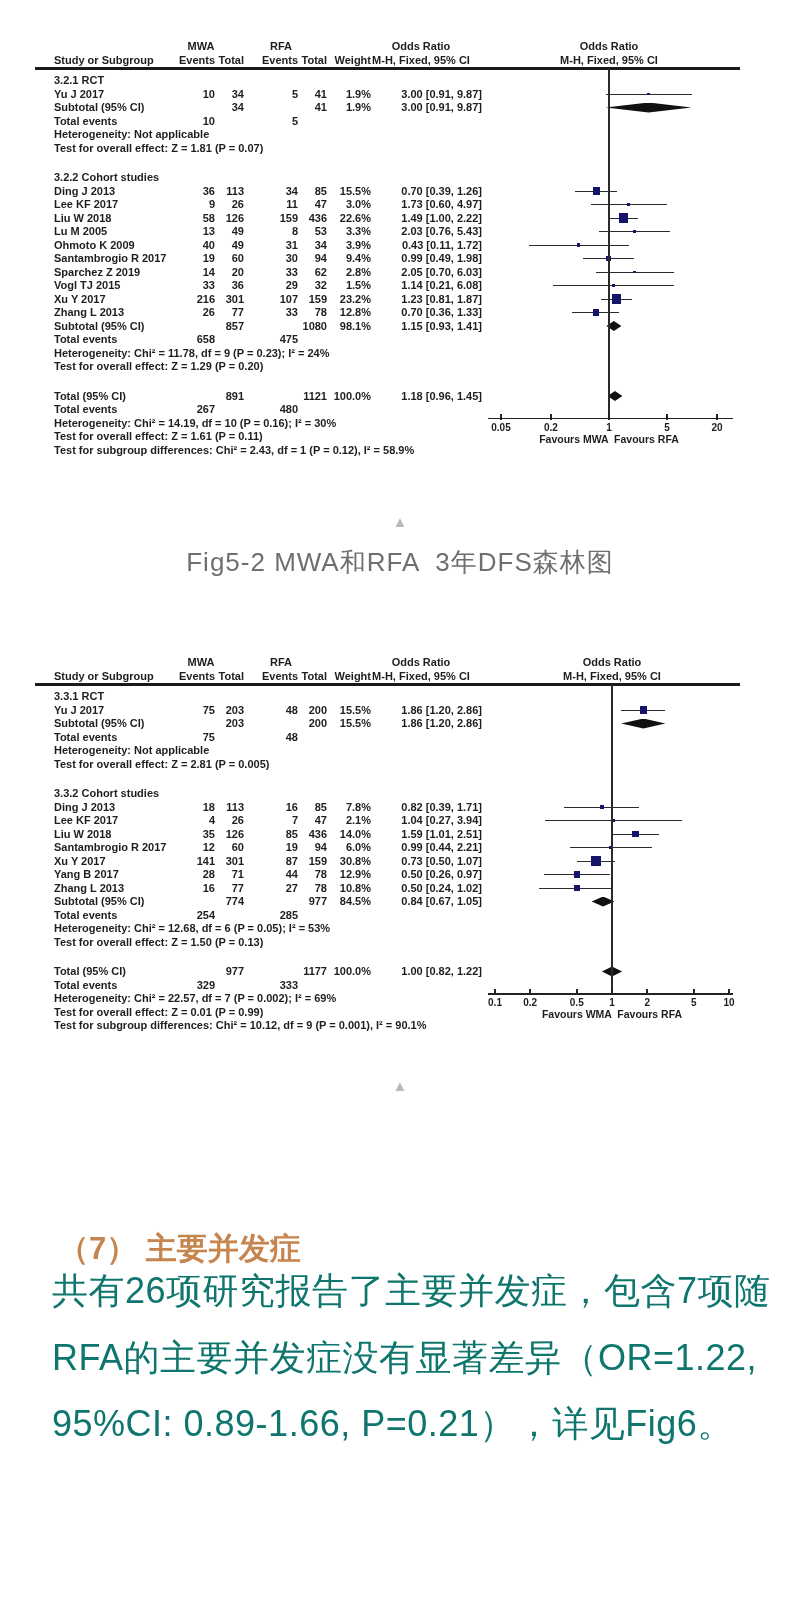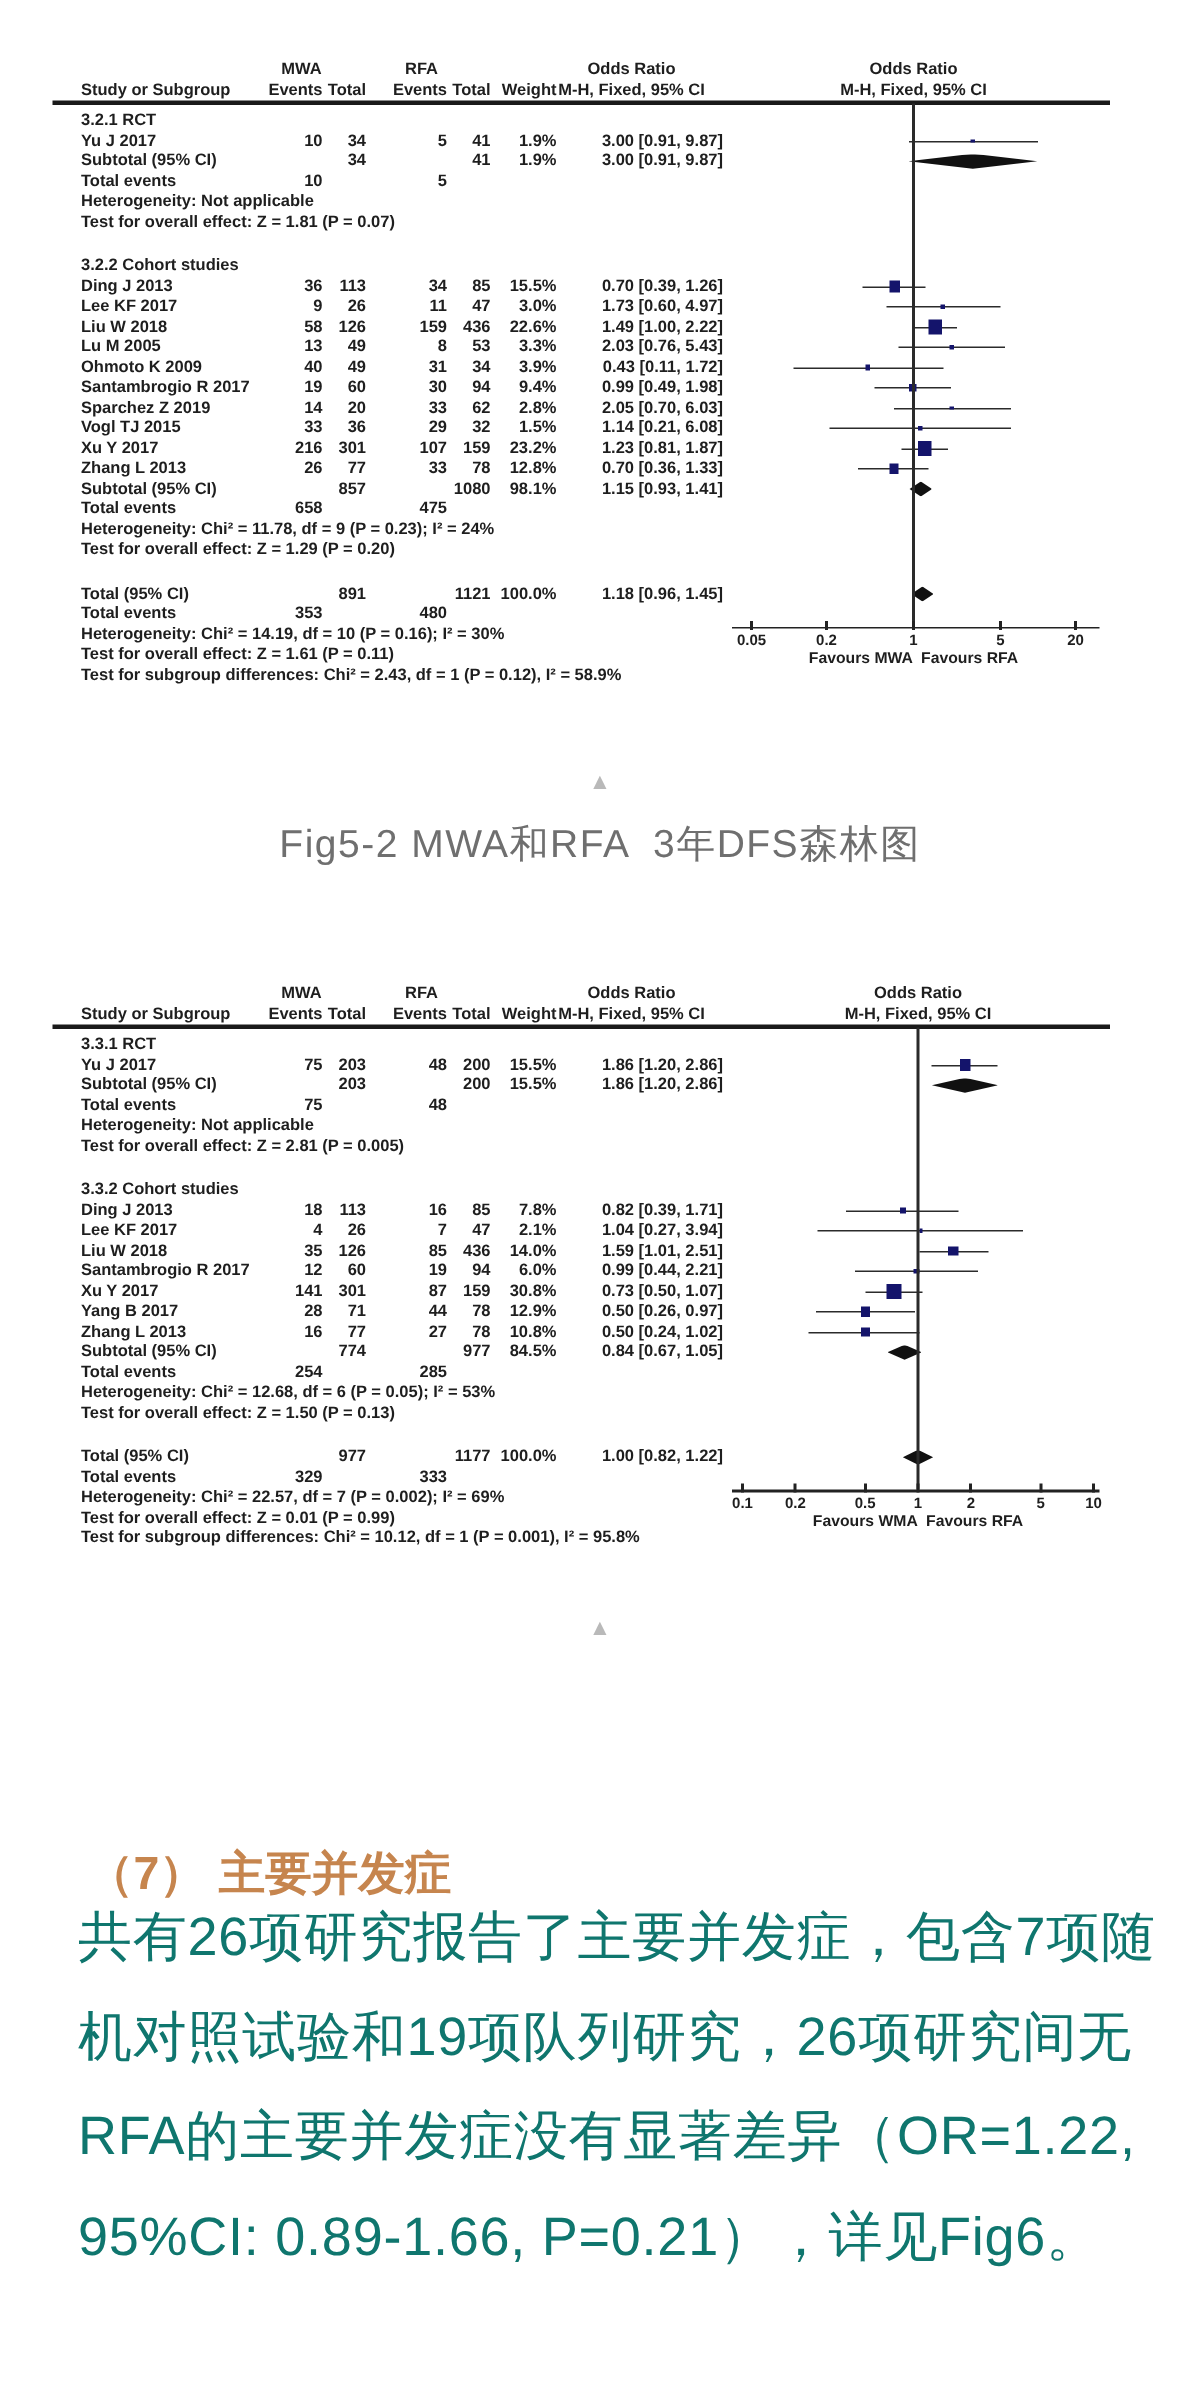--- a/index.html
+++ b/index.html
@@ -156,21 +156,21 @@
       <div class="fr" style="top: 297px; right: 472px; text-align: right;">475</div>
       <div class="fr" style="left: 19px; top: 310.5px;">Heterogeneity: Chi² = 11.78, df = 9 (P = 0.23); I² = 24%</div>
       <div class="fr" style="left: 19px; top: 324px;">Test for overall effect: Z = 1.29 (P = 0.20)</div>
       <div class="fr" style="left: 19px; top: 353.5px;">Total (95% CI)</div>
       <div class="fr" style="top: 353.5px; right: 526px; text-align: right;">891</div>
       <div class="fr" style="top: 353.5px; right: 443px; text-align: right;">1121</div>
       <div class="fr" style="top: 353.5px; right: 399px; text-align: right;">100.0%</div>
       <div class="fr" style="top: 353.5px; right: 288px; text-align: right;">1.18 [0.96, 1.45]</div>
       <div class="fr" style="left: 572.529px; top: 355px; width: 14.865px; height: 10px; background: rgb(17, 17, 17); clip-path: polygon(0px 50%, 50% 0px, 100% 50%, 50% 100%);"></div>
       <div class="fr" style="left: 19px; top: 367px;">Total events</div>
-      <div class="fr" style="top: 367px; right: 555px; text-align: right;">353</div>
+      <div class="fr" style="top: 367px; right: 555px; text-align: right;">267</div>
       <div class="fr" style="top: 367px; right: 472px; text-align: right;">480</div>
       <div class="fr" style="left: 19px; top: 380.5px;">Heterogeneity: Chi² = 14.19, df = 10 (P = 0.16); I² = 30%</div>
       <div class="fr" style="left: 19px; top: 394px;">Test for overall effect: Z = 1.61 (P = 0.11)</div>
       <div class="fr" style="left: 19px; top: 407.5px;">Test for subgroup differences: Chi² = 2.43, df = 1 (P = 0.12), I² = 58.9%</div>
       <div class="fr" style="left: 573.25px; top: 33px; width: 1.5px; height: 348.5px; background: rgb(42, 42, 42);"></div>
       <div class="fr" style="left: 453px; top: 381.5px; width: 245px; height: 1.5px; background: rgb(34, 34, 34);"></div>
       <div class="fr" style="left: 465.265px; top: 377.5px; width: 1.5px; height: 6px; background: rgb(34, 34, 34);"></div>
       <div class="fr" style="left: 466.015px; top: 384.5px; font-size: 10px; transform: translateX(-50%);">0.05</div>
       <div class="fr" style="left: 515.235px; top: 377.5px; width: 1.5px; height: 6px; background: rgb(34, 34, 34);"></div>
       <div class="fr" style="left: 515.985px; top: 384.5px; font-size: 10px; transform: translateX(-50%);">0.2</div>
@@ -300,21 +300,21 @@
       <div class="fr" style="top: 313px; right: 526px; text-align: right;">977</div>
       <div class="fr" style="top: 313px; right: 443px; text-align: right;">1177</div>
       <div class="fr" style="top: 313px; right: 399px; text-align: right;">100.0%</div>
       <div class="fr" style="top: 313px; right: 288px; text-align: right;">1.00 [0.82, 1.22]</div>
       <div class="fr" style="left: 566.916px; top: 314.5px; width: 20.1879px; height: 10px; background: rgb(17, 17, 17); clip-path: polygon(0px 50%, 50% 0px, 100% 50%, 50% 100%);"></div>
       <div class="fr" style="left: 19px; top: 326.5px;">Total events</div>
       <div class="fr" style="top: 326.5px; right: 555px; text-align: right;">329</div>
       <div class="fr" style="top: 326.5px; right: 472px; text-align: right;">333</div>
       <div class="fr" style="left: 19px; top: 340px;">Heterogeneity: Chi² = 22.57, df = 7 (P = 0.002); I² = 69%</div>
       <div class="fr" style="left: 19px; top: 353.5px;">Test for overall effect: Z = 0.01 (P = 0.99)</div>
-      <div class="fr" style="left: 19px; top: 367px;">Test for subgroup differences: Chi² = 10.12, df = 1 (P = 0.001), I² = 95.8%</div>
+      <div class="fr" style="left: 19px; top: 367px;">Test for subgroup differences: Chi² = 10.12, df = 9 (P = 0.001), I² = 90.1%</div>
       <div class="fr" style="left: 576.25px; top: 33px; width: 1.5px; height: 308px; background: rgb(42, 42, 42);"></div>
       <div class="fr" style="left: 453px; top: 341px; width: 245px; height: 1.5px; background: rgb(34, 34, 34);"></div>
       <div class="fr" style="left: 459.25px; top: 337px; width: 1.5px; height: 6px; background: rgb(34, 34, 34);"></div>
       <div class="fr" style="left: 460px; top: 344px; font-size: 10px; transform: translateX(-50%);">0.1</div>
       <div class="fr" style="left: 494.471px; top: 337px; width: 1.5px; height: 6px; background: rgb(34, 34, 34);"></div>
       <div class="fr" style="left: 495.221px; top: 344px; font-size: 10px; transform: translateX(-50%);">0.2</div>
       <div class="fr" style="left: 541.029px; top: 337px; width: 1.5px; height: 6px; background: rgb(34, 34, 34);"></div>
       <div class="fr" style="left: 541.779px; top: 344px; font-size: 10px; transform: translateX(-50%);">0.5</div>
       <div class="fr" style="left: 576.25px; top: 337px; width: 1.5px; height: 6px; background: rgb(34, 34, 34);"></div>
       <div class="fr" style="left: 577px; top: 344px; font-size: 10px; transform: translateX(-50%);">1</div>
@@ -326,18 +326,17 @@
       <div class="fr" style="left: 694px; top: 344px; font-size: 10px; transform: translateX(-50%);">10</div>
       <div class="fr" style="left: 577px; top: 356px; font-size: 10.5px; transform: translateX(-50%);">Favours WMA  Favours RFA</div>
     </div>
 
   <div class="tri" style="top:1078px">▲</div>
 
   <h2 class="heading">（7） 主要并发症</h2>
 
   <div class="bodytext">
     <div class="bodyline">共有26项研究报告了主要并发症，包含7项随</div>
-    <div class="bodyline">机对照试验和19项队列研究，26项研究间无</div>
     <div class="bodyline">RFA的主要并发症没有显著差异（OR=1.22,</div>
     <div class="bodyline">95%CI: 0.89-1.66, P=0.21），详见Fig6。</div>
   </div>
 
 </div>
 
 </body></html>

